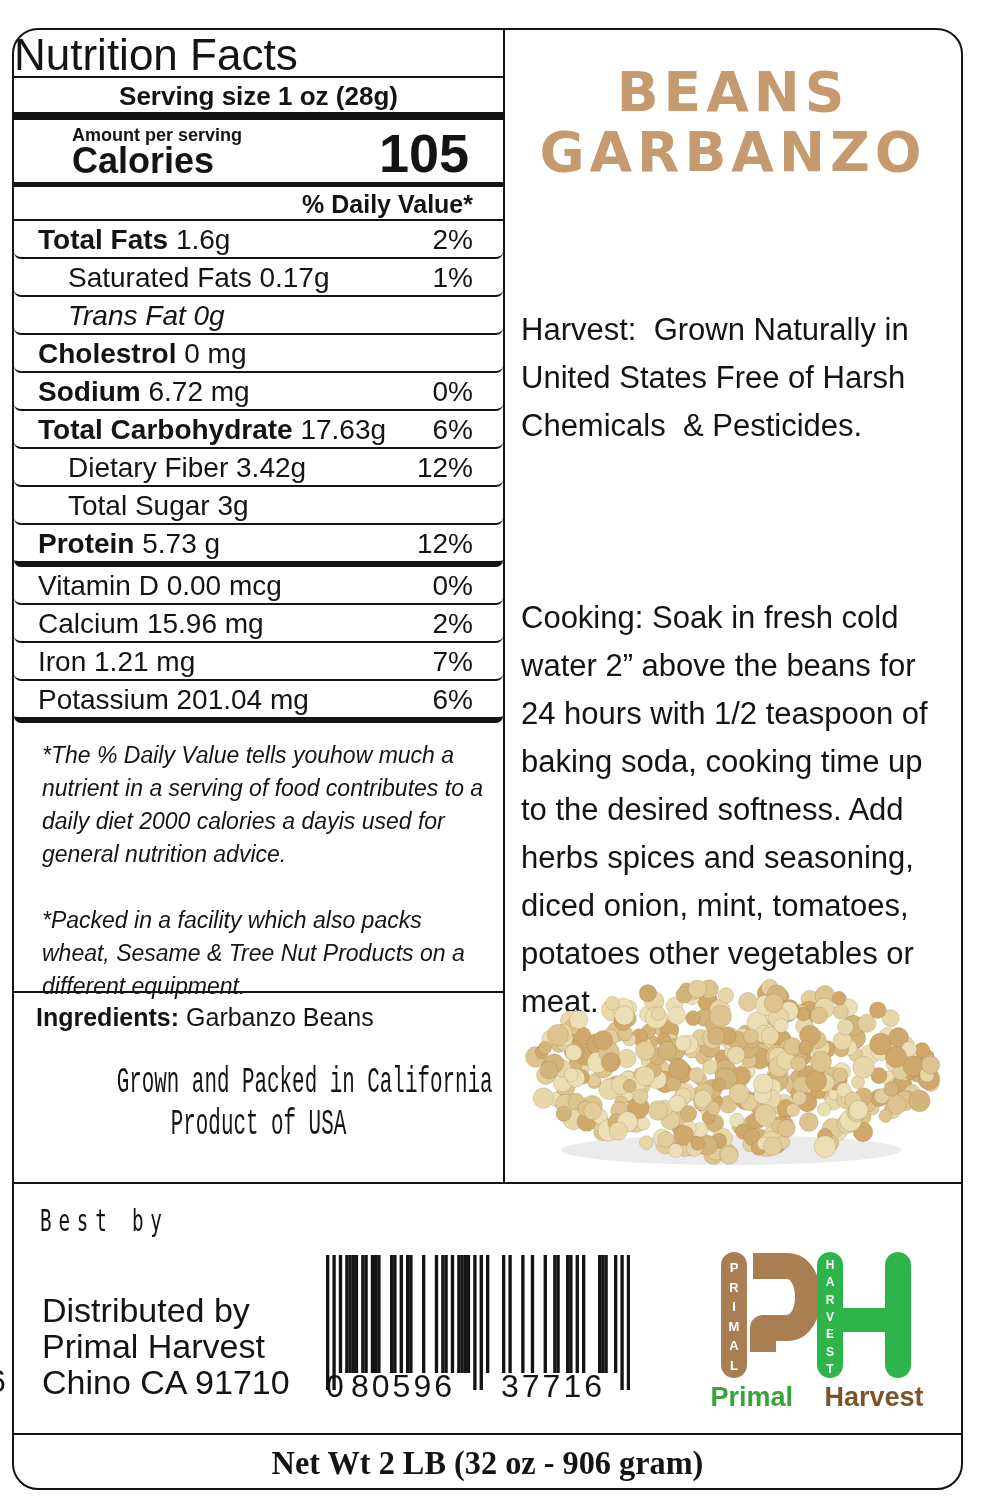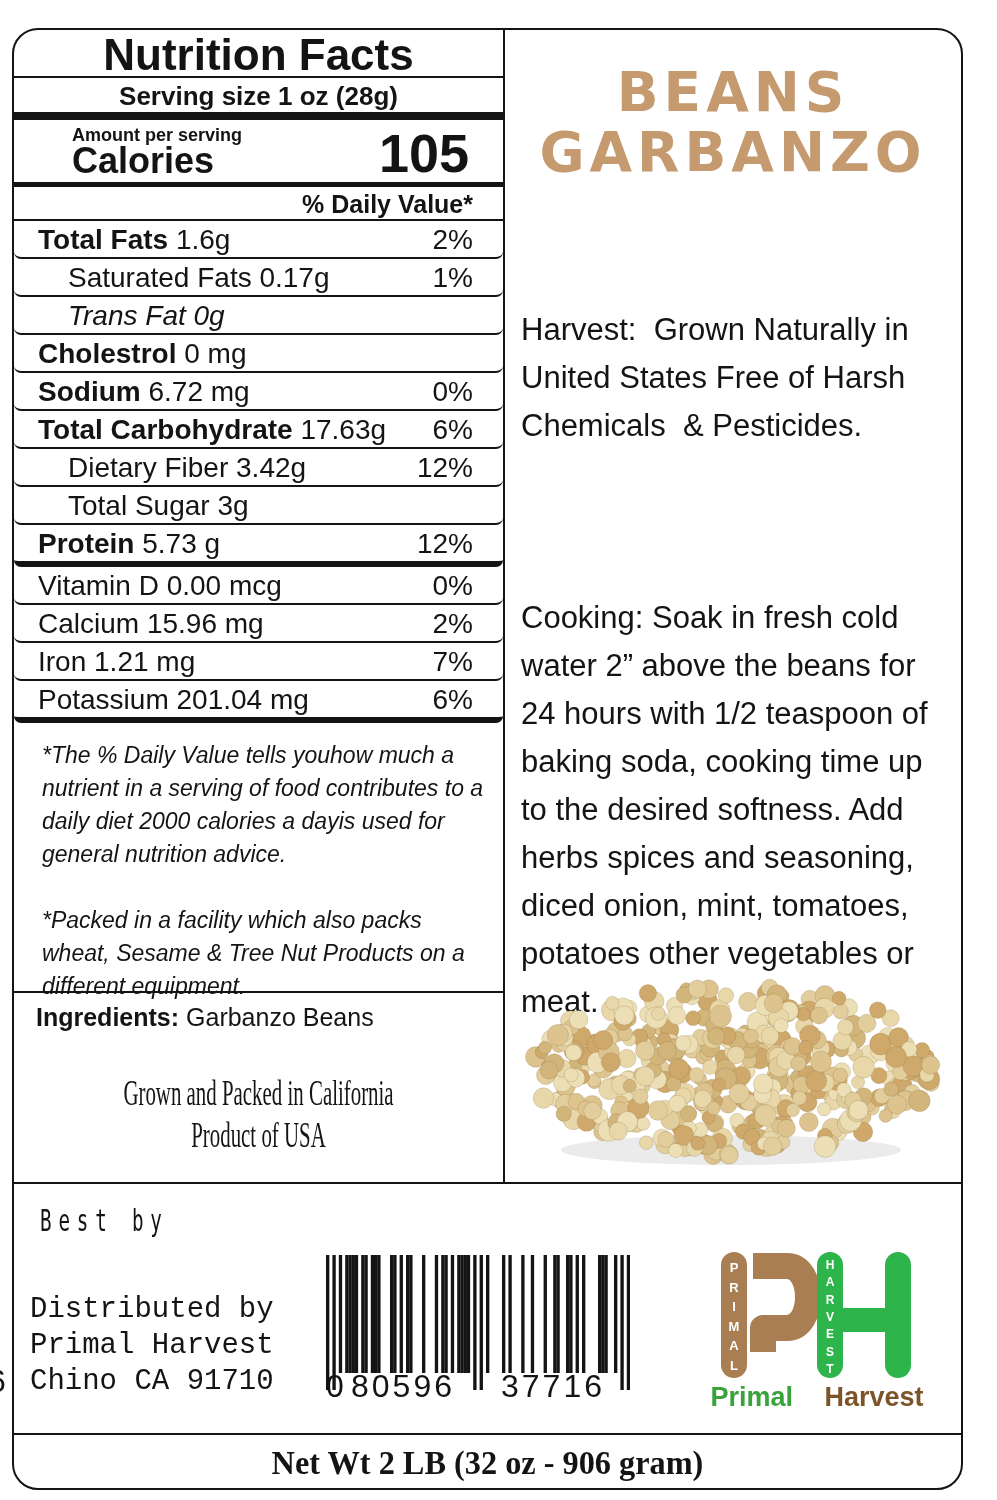--- a/index.html
+++ b/index.html
@@ -6,21 +6,21 @@
   .canvas{position:relative;width:997px;height:1500px;background:#fff;overflow:hidden;
           font-family:"Liberation Sans",sans-serif;color:#141414;}
   .label{position:absolute;left:12px;top:28px;width:947px;height:1458px;
          border:2px solid #141414;border-radius:26px;}
   .vdiv{position:absolute;left:489px;top:0;width:2px;height:1152px;background:#141414;}
   .hdiv1{position:absolute;left:0;top:1152px;width:100%;height:2px;background:#141414;}
   .hdiv2{position:absolute;left:0;top:1403px;width:100%;height:2px;background:#141414;}
 
   
   .nutri{position:absolute;left:0;top:0;width:489px;}
-  .nf-title{height:46px;line-height:50px;text-align:center;font-weight:bold;font-size:44px;
+  .nf-title{height:46px;line-height:50px;font-weight:normal;font-size:44px;
             border-bottom:2px solid #141414;}
   .nf-serving{height:34px;line-height:36px;text-align:center;font-weight:bold;font-size:26px;
               border-bottom:8px solid #141414;}
   .nf-cal{position:relative;height:62px;border-bottom:5px solid #141414;}
   .nf-amount{position:absolute;left:58px;top:5px;font-weight:bold;font-size:18px;}
   .nf-calword{position:absolute;left:58px;top:20px;font-weight:bold;font-size:36px;}
   .nf-calval{position:absolute;right:34px;top:2px;font-weight:bold;font-size:54px;}
   .nf-dvh{height:32px;line-height:34px;text-align:right;padding-right:30px;font-weight:bold;
           font-size:25px;border-bottom:2px solid #141414;}
   .nrow{position:relative;height:36px;line-height:37px;font-size:28px;
@@ -28,37 +28,37 @@
   .nrow.ind{padding-left:54px;}
   .nrow.thick{border-bottom-width:6px;}
   .nrow.it{font-style:italic;}
   .nrow .b{font-weight:bold;}
   .nrow .dv{position:absolute;right:30px;}
   .nf-foot{height:252px;border-bottom:2px solid #141414;padding:16px 16px 0 28px;
            font-size:23px;line-height:33px;font-style:italic;}
   .nf-foot p{margin:0 0 33px 0;}
   .nf-ing{padding:10px 0 0 22px;font-size:25px;}
   .nf-ing .b{font-weight:bold;}
-  .origin{margin-top:40px;text-align:center;font-family:Liberation Serif, serif;
+  .origin{margin-top:30px;text-align:center;font-family:Liberation Mono, monospace;
           font-size:36px;line-height:42px;}
   .origin div{transform:scaleX(0.58);transform-origin:center;white-space:nowrap;}
 
   
   .rcol{position:absolute;left:491px;top:0;width:456px;}
   .ptitle{margin-top:32px;text-align:center;font-family:"DejaVu Sans",sans-serif;
           font-weight:bold;font-size:55px;line-height:60px;letter-spacing:5px;}
   .rtext{padding:28px 6px 0 16px;font-size:31px;line-height:48px;white-space:pre-wrap;}
   .rtext p{margin:0 0 48px 0;}
   .beans{position:absolute;left:8px;top:938px;width:440px;height:210px;}
 
   
   .bestby{position:absolute;left:26px;top:1172px;font-family:"DejaVu Sans Mono",monospace;
           font-size:31px;letter-spacing:11px;transform:scaleX(0.62);transform-origin:left;
           white-space:nowrap;}
-  .distrib{position:absolute;left:16px;top:1262px;font-size:29px;line-height:36px;font-family:Liberation Mono, monospace;}
+  .distrib{position:absolute;left:28px;top:1262px;font-size:34px;line-height:36px;}
   .barcode{position:absolute;left:312px;top:1225px;}
   .bcdigits span{position:absolute;font-size:32px;color:#141414;}
   .bc-first{left:-26px;top:1333px;}
   .bc-left{left:389px;top:1338px;transform:translateX(-50%);letter-spacing:3px;}
   .bc-right{left:539px;top:1338px;transform:translateX(-50%);letter-spacing:3px;}
   .bc-last{left:312px;top:1338px;}
   .logo{position:absolute;left:702px;top:1220px;width:202px;height:132px;}
   .logocap{position:absolute;left:690px;top:1352px;width:226px;text-align:center;
            font-weight:bold;font-size:27px;white-space:nowrap;}
   .netwt{position:absolute;left:0;top:1405px;width:100%;height:53px;line-height:55px;

